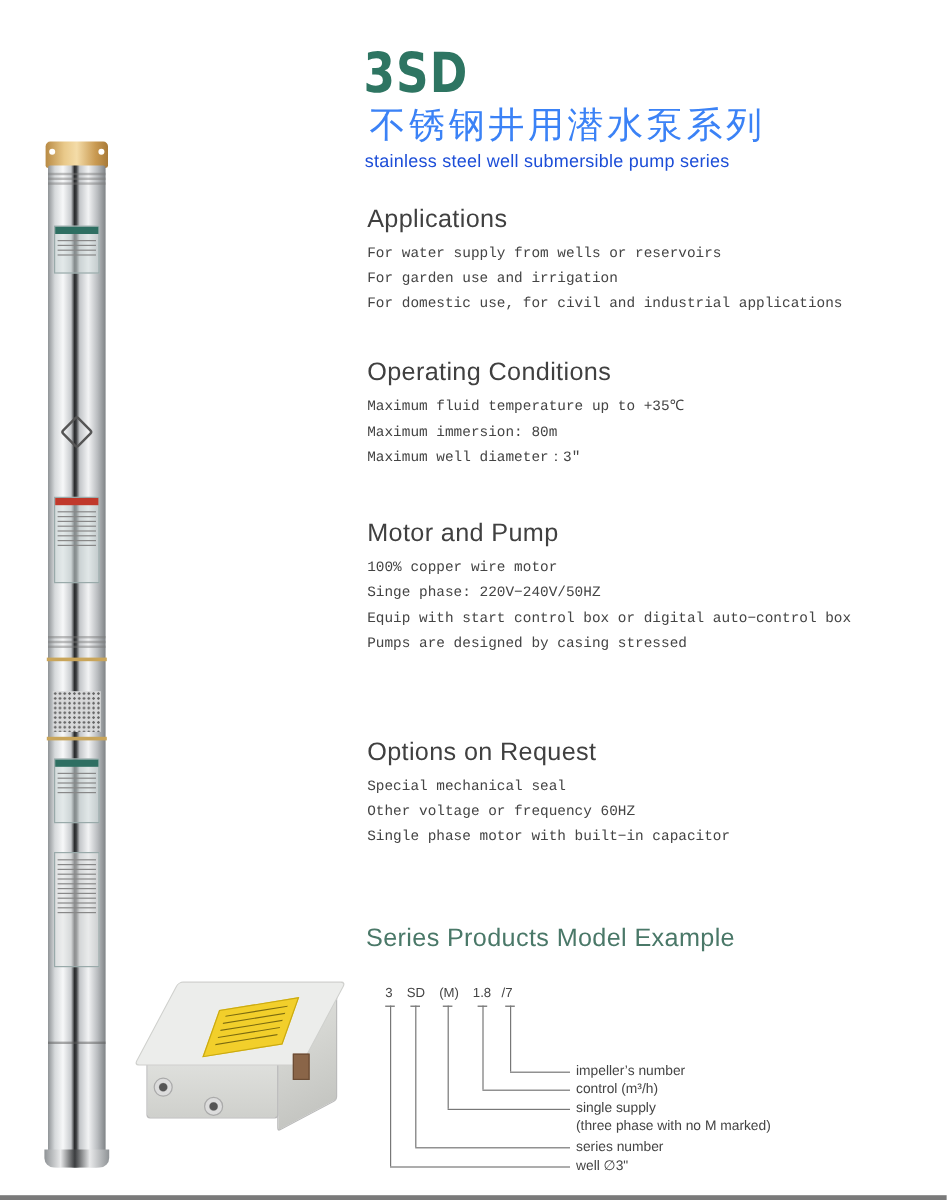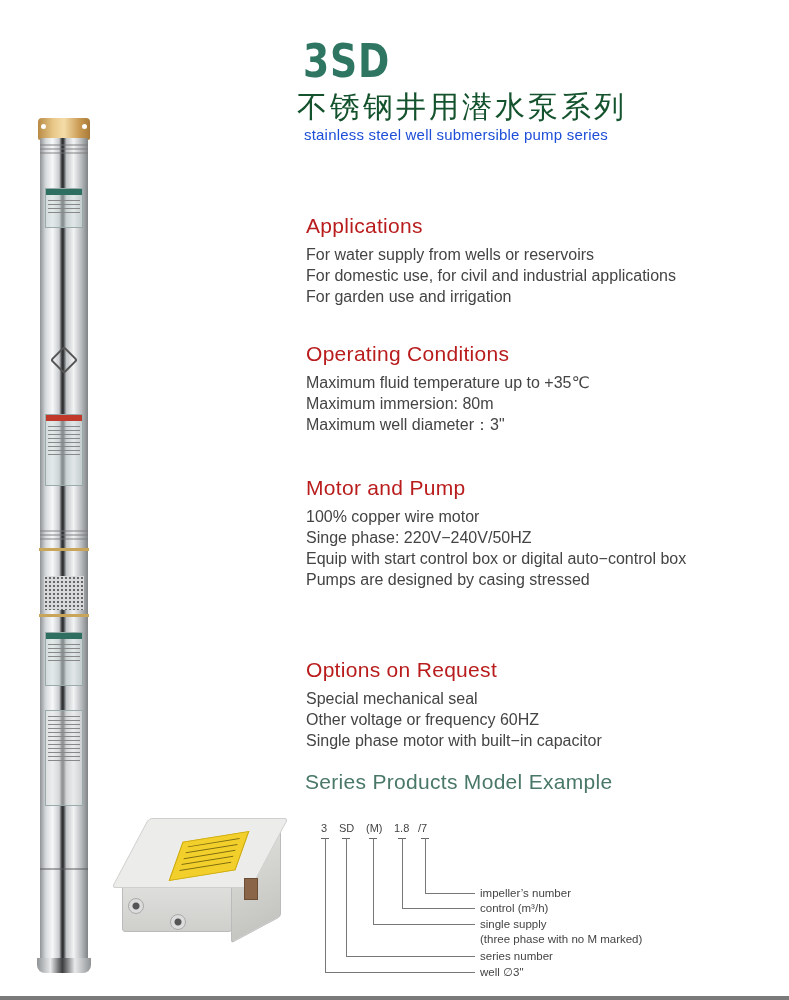--- a/index.html
+++ b/index.html
@@ -39,26 +39,26 @@
     .box-front { position: absolute; left: 2px; top: 52px; width: 110px; height: 62px; background: linear-gradient(180deg,#e4e5e2,#cfd0cc); border: 1px solid #bbb; border-radius: 3px; }
     .box-side { position: absolute; left: 111px; top: 20px; width: 50px; height: 92px; background: linear-gradient(180deg,#dcddd9,#c5c6c2); border: 1px solid #bbb;
       transform: skewY(-28deg); border-radius: 3px; }
     .box-sticker { position: absolute; left: 58px; top: 18px; width: 62px; height: 40px; background: #f2cf2b; transform: skewX(-28deg) rotate(-10deg); border: 1px solid #c9a912; }
     .box-sticker i { display: block; height: 1px; background: #7a6a10; margin: 5px 6px; }
     .gland { position: absolute; width: 16px; height: 16px; border-radius: 50%; background: radial-gradient(circle,#555 0 3px,#dcdcdc 4px 8px); border: 1px solid #aaa; }
     .terminal { position: absolute; left: 124px; top: 60px; width: 14px; height: 22px; background: #8a6548; border: 1px solid #6b4c34; }
 
     
     .title-3sd { position: absolute; left: 303px; top: 34px; font-family: "DejaVu Sans", sans-serif; font-weight: bold; font-size: 46px; color: #2e7562; letter-spacing: 1px; transform: scaleX(0.82); transform-origin: left top; line-height: 54px; }
-    .title-cn { position: absolute; left: 297px; top: 90px; font-size: 30px; color: #14532d; letter-spacing: 3px; line-height: 34px; font-family: Liberation Sans, sans-serif; font-weight: 300; }
+    .title-cn { position: absolute; left: 308px; top: 90px; font-size: 30px; color: #3b82f6; letter-spacing: 3px; line-height: 34px; font-family: Liberation Mono, monospace; font-weight: 300; }
     .title-en { position: absolute; left: 304px; top: 126px; font-size: 15px; color: #1d4ed8; line-height: 18px; letter-spacing: 0.2px; }
 
     .section { position: absolute; left: 306px; }
-    .section h2 { font-weight: normal; font-size: 21px; color: #b91c1c; line-height: 24px; margin-bottom: 6px; letter-spacing: 0.3px; margin-top: 43px; }
-    .section li { list-style: none; font-size: 16px; color: #444; line-height: 21px; }
+    .section h2 { font-weight: normal; font-size: 21px; color: #404040; line-height: 24px; margin-bottom: 6px; letter-spacing: 0.3px; }
+    .section li { list-style: none; font-size: 12px; color: #444; line-height: 21px; font-family: Liberation Mono, monospace; }
 
     .sec-app { top: 171px; }
     .sec-op { top: 299px; }
     .sec-mp { top: 433px; }
     .sec-opt { top: 615px; }
 
     .series-title { position: absolute; left: 305px; top: 769px; font-size: 21px; color: #4a7868; line-height: 26px; letter-spacing: 0.3px; }
 
     .model-parts { position: absolute; top: 822px; font-size: 11px; color: #444; }
     .tick { position: absolute; height: 1px; background: #666; top: 838px; width: 8px; }
@@ -153,22 +153,22 @@
 </div>
 
 <div class="title-3sd">3SD</div>
 <div class="title-cn">不锈钢井用潜水泵系列</div>
 <div class="title-en">stainless steel well submersible pump series</div>
 
 <div class="section sec-app">
   <h2>Applications</h2>
   <ul>
     <li>For water supply from wells or reservoirs</li>
+    <li>For garden use and irrigation</li>
     <li>For domestic use, for civil and industrial applications</li>
-    <li>For garden use and irrigation</li>
   </ul>
 </div>
 
 <div class="section sec-op">
   <h2>Operating Conditions</h2>
   <ul>
     <li>Maximum fluid temperature up to +35℃</li>
     <li>Maximum immersion: 80m</li>
     <li>Maximum well diameter：3"</li>
   </ul>

